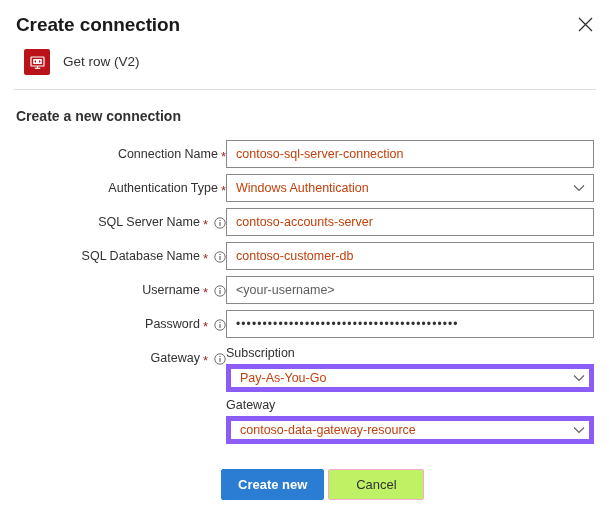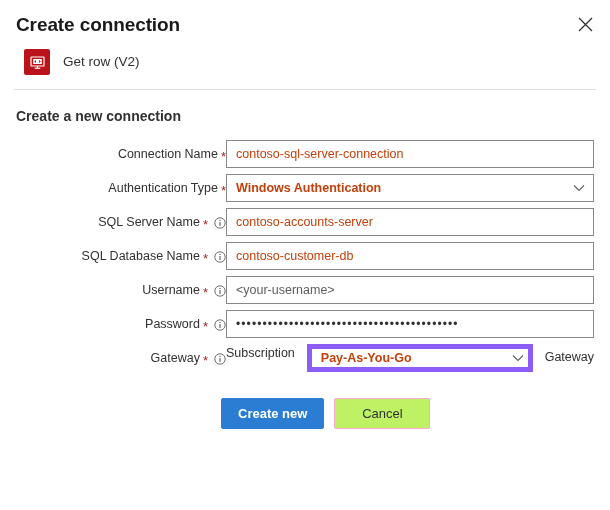--- a/index.html
+++ b/index.html
@@ -146,46 +146,46 @@
   .txt-field.pwd {
     letter-spacing: 1.1px;
     font-size: 12px;
     color: #323130;
   }
 
   .select-wrap {
     position: relative;
     width: 100%;
   }
-  .select-wrap .txt-field { padding-right: 14px; font-weight: bold; }
+  .select-wrap .txt-field { padding-right: 14px; }
   .chevron {
     position: absolute;
     right: 9px;
     top: 50%;
     transform: translateY(-50%);
     pointer-events: none;
     display: flex;
   }
   .chevron svg { display: block; }
 
   
-  .gateway-group { display: flex; gap: 12px; }
+  .gateway-group { display: flex; flex-direction: column; gap: 0px; }
   .sub-label {
     font-size: 12.5px;
     color: #323130;
     line-height: 18px;
     margin-bottom: 2px;
   }
   .sub-label.second { margin-top: 4px; }
   .txt-field.strong-border { border: 5px solid #8b5cf6; }
 
   
   .footer {
     display: flex;
-    gap: 10px;
+    gap: 4px;
     padding: 20px 0 0 205px;
   }
   .btn {
     height: 31px;
     min-width: 96px;
     font-family: "Liberation Sans", sans-serif;
     font-size: 13px;
     border-radius: 2px;
     cursor: pointer;
     padding: 0 16px;
@@ -352,20 +352,28 @@
         <div class="select-wrap">
           <input class="txt-field strong-border" type="text" readonly="" value="Pay-As-You-Go" style="">
           <span class="chevron">
             <svg width="12" height="8" viewBox="0 0 12 8">
               <path d="M1 1.5 L6 6.5 L11 1.5" stroke="#605e5c" stroke-width="1.1" fill="none"></path>
             </svg>
           </span>
         </div>
 
         <div class="sub-label second">Gateway</div>
+        <div class="select-wrap">
+          <input class="txt-field strong-border" type="text" readonly="" value="contoso-data-gateway-resource" style="">
+          <span class="chevron">
+            <svg width="12" height="8" viewBox="0 0 12 8">
+              <path d="M1 1.5 L6 6.5 L11 1.5" stroke="#605e5c" stroke-width="1.1" fill="none"></path>
+            </svg>
+          </span>
+        </div>
 
       </div>
     </div>
   </div>
 
   <div class="footer">
     <button class="btn btn-primary">Create new</button>
     <button class="btn btn-secondary">Cancel</button>
   </div>
 

